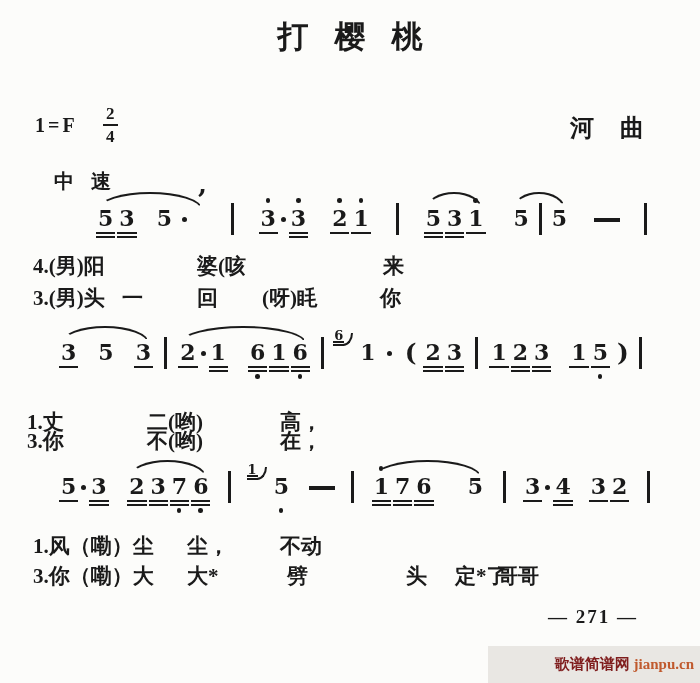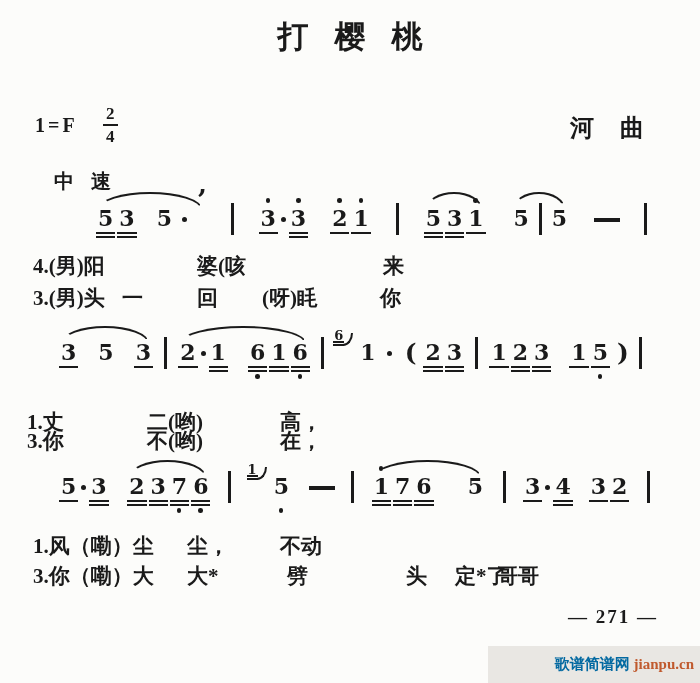--- a/index.html
+++ b/index.html
@@ -33,24 +33,24 @@
   .grace b{font-family:"DejaVu Serif",serif;font-size:13px;font-weight:bold;line-height:14px;}
   .gu{position:absolute;left:-1px;right:-1px;height:1.5px;background:#1a1a1a;}
   .g1{top:15px}.g2{top:18px}
   .ghook{position:absolute;left:100%;top:7px;width:8px;height:11px;border-right:2px solid #1a1a1a;
          border-bottom:2px solid #1a1a1a;border-radius:0 0 100% 0;}
   .paren{font-family:"DejaVu Serif",serif;font-size:25px;font-weight:bold;line-height:26px;}
 
   .lyr-row{position:absolute;left:0;width:100%;height:26px;}
   .lyr-word{position:absolute;font-size:21px;font-weight:bold;white-space:pre;}
 
-  .pagenum{position:absolute;left:568px;top:606px;font-size:19px;font-weight:bold;letter-spacing:2px;}
+  .pagenum{position:absolute;left:548px;top:606px;font-size:19px;font-weight:bold;letter-spacing:2px;}
   .wm-strip{position:absolute;left:488px;top:646px;width:212px;height:37px;background:#e9e7e3;}
   .wm{position:absolute;right:6px;top:655px;font-size:15px;font-weight:bold;white-space:nowrap;}
-  .wm-site{color:#0369a1;}
+  .wm-site{color:#7f1d1d;}
   .wm-domain{color:#c05a2e;}
 </style>
 </head>
 <body>
 
 <div id="page">
   <div class="title">打樱桃</div>
   <div class="keysig">1=F</div>
   <div class="frac">
     <span class="num">2</span>

